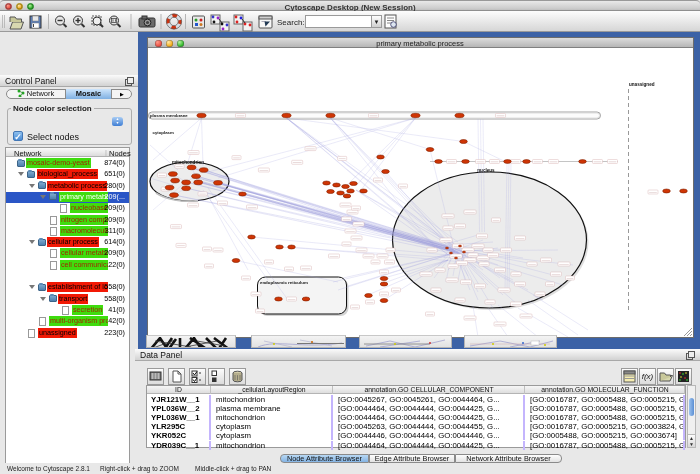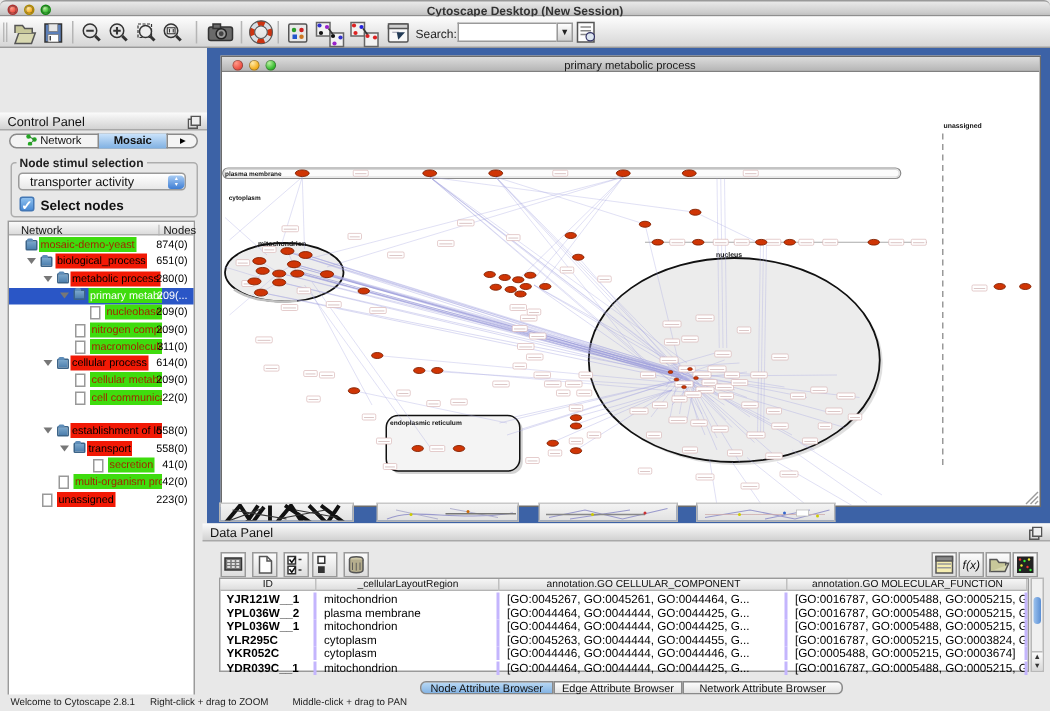--- a/index.html
+++ b/index.html
@@ -20,21 +20,21 @@
 #cp-head{left:0;top:0;width:138px;height:12px;background:linear-gradient(#fbfbfb,#d2d2d2);border-bottom:1px solid #a8a8a8;font-size:8.5px;color:#111;padding:1px 0 0 5px;}
 #tabs{left:6px;top:14px;width:126px;height:10px;border:1px solid #8a8a8a;border-radius:5px;background:#f4f4f4;overflow:hidden;}
 #tab-net{position:absolute;left:0;top:0;width:60px;height:10px;font-size:7.5px;color:#111;text-align:center;line-height:9px;border-right:1px solid #8a8a8a;}
 #tab-mos{position:absolute;left:60px;top:0;width:46px;height:10px;background:linear-gradient(#cce4fb,#7fb0e2);font-size:7.5px;font-weight:bold;color:#111;text-align:center;line-height:9px;border-right:1px solid #8a8a8a;}
 #tab-arr{position:absolute;left:106px;top:0;width:20px;height:10px;font-size:5px;line-height:10px;text-align:center;color:#000;}
 #groupbox{left:7px;top:33px;width:125px;height:37px;border:1px solid #adadad;border-radius:3px;}
 #gb-label{left:11px;top:29px;font-size:8px;font-weight:bold;color:#222;background:#e8e8e8;padding:0 2px;z-index:5;}
 #combo{left:12px;top:40px;width:112px;height:12px;background:linear-gradient(#ffffff,#e8e8e8);border:1px solid #9a9a9a;border-radius:3px;font-size:8.5px;color:#111;padding-left:7px;line-height:11px;}
 #combo-btn{left:112px;top:41.5px;width:11px;height:9px;background:linear-gradient(#a8ccf4,#3f7ed4);border-radius:2px 3px 3px 2px;color:#fff;font-size:3.5px;line-height:4.2px;text-align:center;padding-top:0.5px;}
 #cb{left:13px;top:56px;width:10px;height:10px;background:linear-gradient(#8ec0ee,#4a8bd5);border:1px solid #4377b5;border-radius:2px;color:#fff;font-size:9px;line-height:10px;text-align:center;font-weight:bold;}
-#cb-label{left:27px;top:57px;font-size:9px;color:#111;font-weight:bold;}
+#cb-label{left:27px;top:57px;font-size:9px;color:#111;}
 
 #tree{left:5px;top:72px;width:125px;height:351px;background:#fff;border:1px solid #9a9a9a;}
 #tree-head{position:absolute;left:0;top:0;width:123px;height:9px;background:linear-gradient(#fafafa,#dcdcdc);border-bottom:1px solid #b0b0b0;font-size:7.5px;color:#111;}
 .trow{position:absolute;left:0;width:123px;height:11.3px;font-size:7.2px;white-space:nowrap;}
 .trow .nm{position:absolute;top:0;height:10px;line-height:10.5px;padding:0 1px;}
 .trow .ct{position:absolute;right:4px;top:0;height:10px;line-height:10.5px;color:#000;font-size:7.2px;}
 .gbg{background:#3fdc0e;color:#a02800;}
 .rbg{background:#f21905;color:#000;}
 .arr{position:absolute;width:0;height:0;border-left:3.5px solid transparent;border-right:3.5px solid transparent;border-top:4.5px solid #777;top:3px;}
 .fold{position:absolute;top:1.5px;width:8px;height:7px;background:linear-gradient(#7aa7cc,#4d7fae);border:1px solid #3c6488;border-radius:1px;}
@@ -190,23 +190,22 @@
   <div class="abs" id="tab-net" style="left:6px;top:14px;">
     <svg width="8" height="8" style="vertical-align:-1px">
           <circle cx="2" cy="2" r="1.5" fill="#2a2"></circle>
           <circle cx="6" cy="4" r="1.5" fill="#2a2"></circle>
           <circle cx="3" cy="7" r="1.5" fill="#2a2"></circle>
           <path d="M2 2 L6 4 L3 7" stroke="#383" fill="none" stroke-width=".7"></path>
         </svg>
     Network</div>
   <div class="abs" id="tab-mos" style="left:66px;top:14px;">Mosaic</div>
   <div class="abs" id="tab-arr" style="left:112px;top:14px;">▶</div>
-  <div class="abs" id="gb-label">Node stimul selection</div>
+  <div class="abs" id="gb-label">Node color selection</div>
   <div class="abs" id="groupbox"></div>
-  <div class="abs" id="combo">transporter activity</div>
   <div class="abs" id="combo-btn">▲<br>▼</div>
   <div class="abs" id="cb">✓</div>
   <div class="abs" id="cb-label">Select nodes</div>
   <div class="abs" id="tree">
    <div id="tree-head">
           <span style="position:absolute;left:8px;top:0.5px;">Network</span>
           <span style="position:absolute;left:103px;top:0.5px;">Nodes</span>
           <span style="position:absolute;left:99px;top:0;color:#b0b0b0;">|</span>
         </div>
 <div class="trow" style="top:10.0px;">

